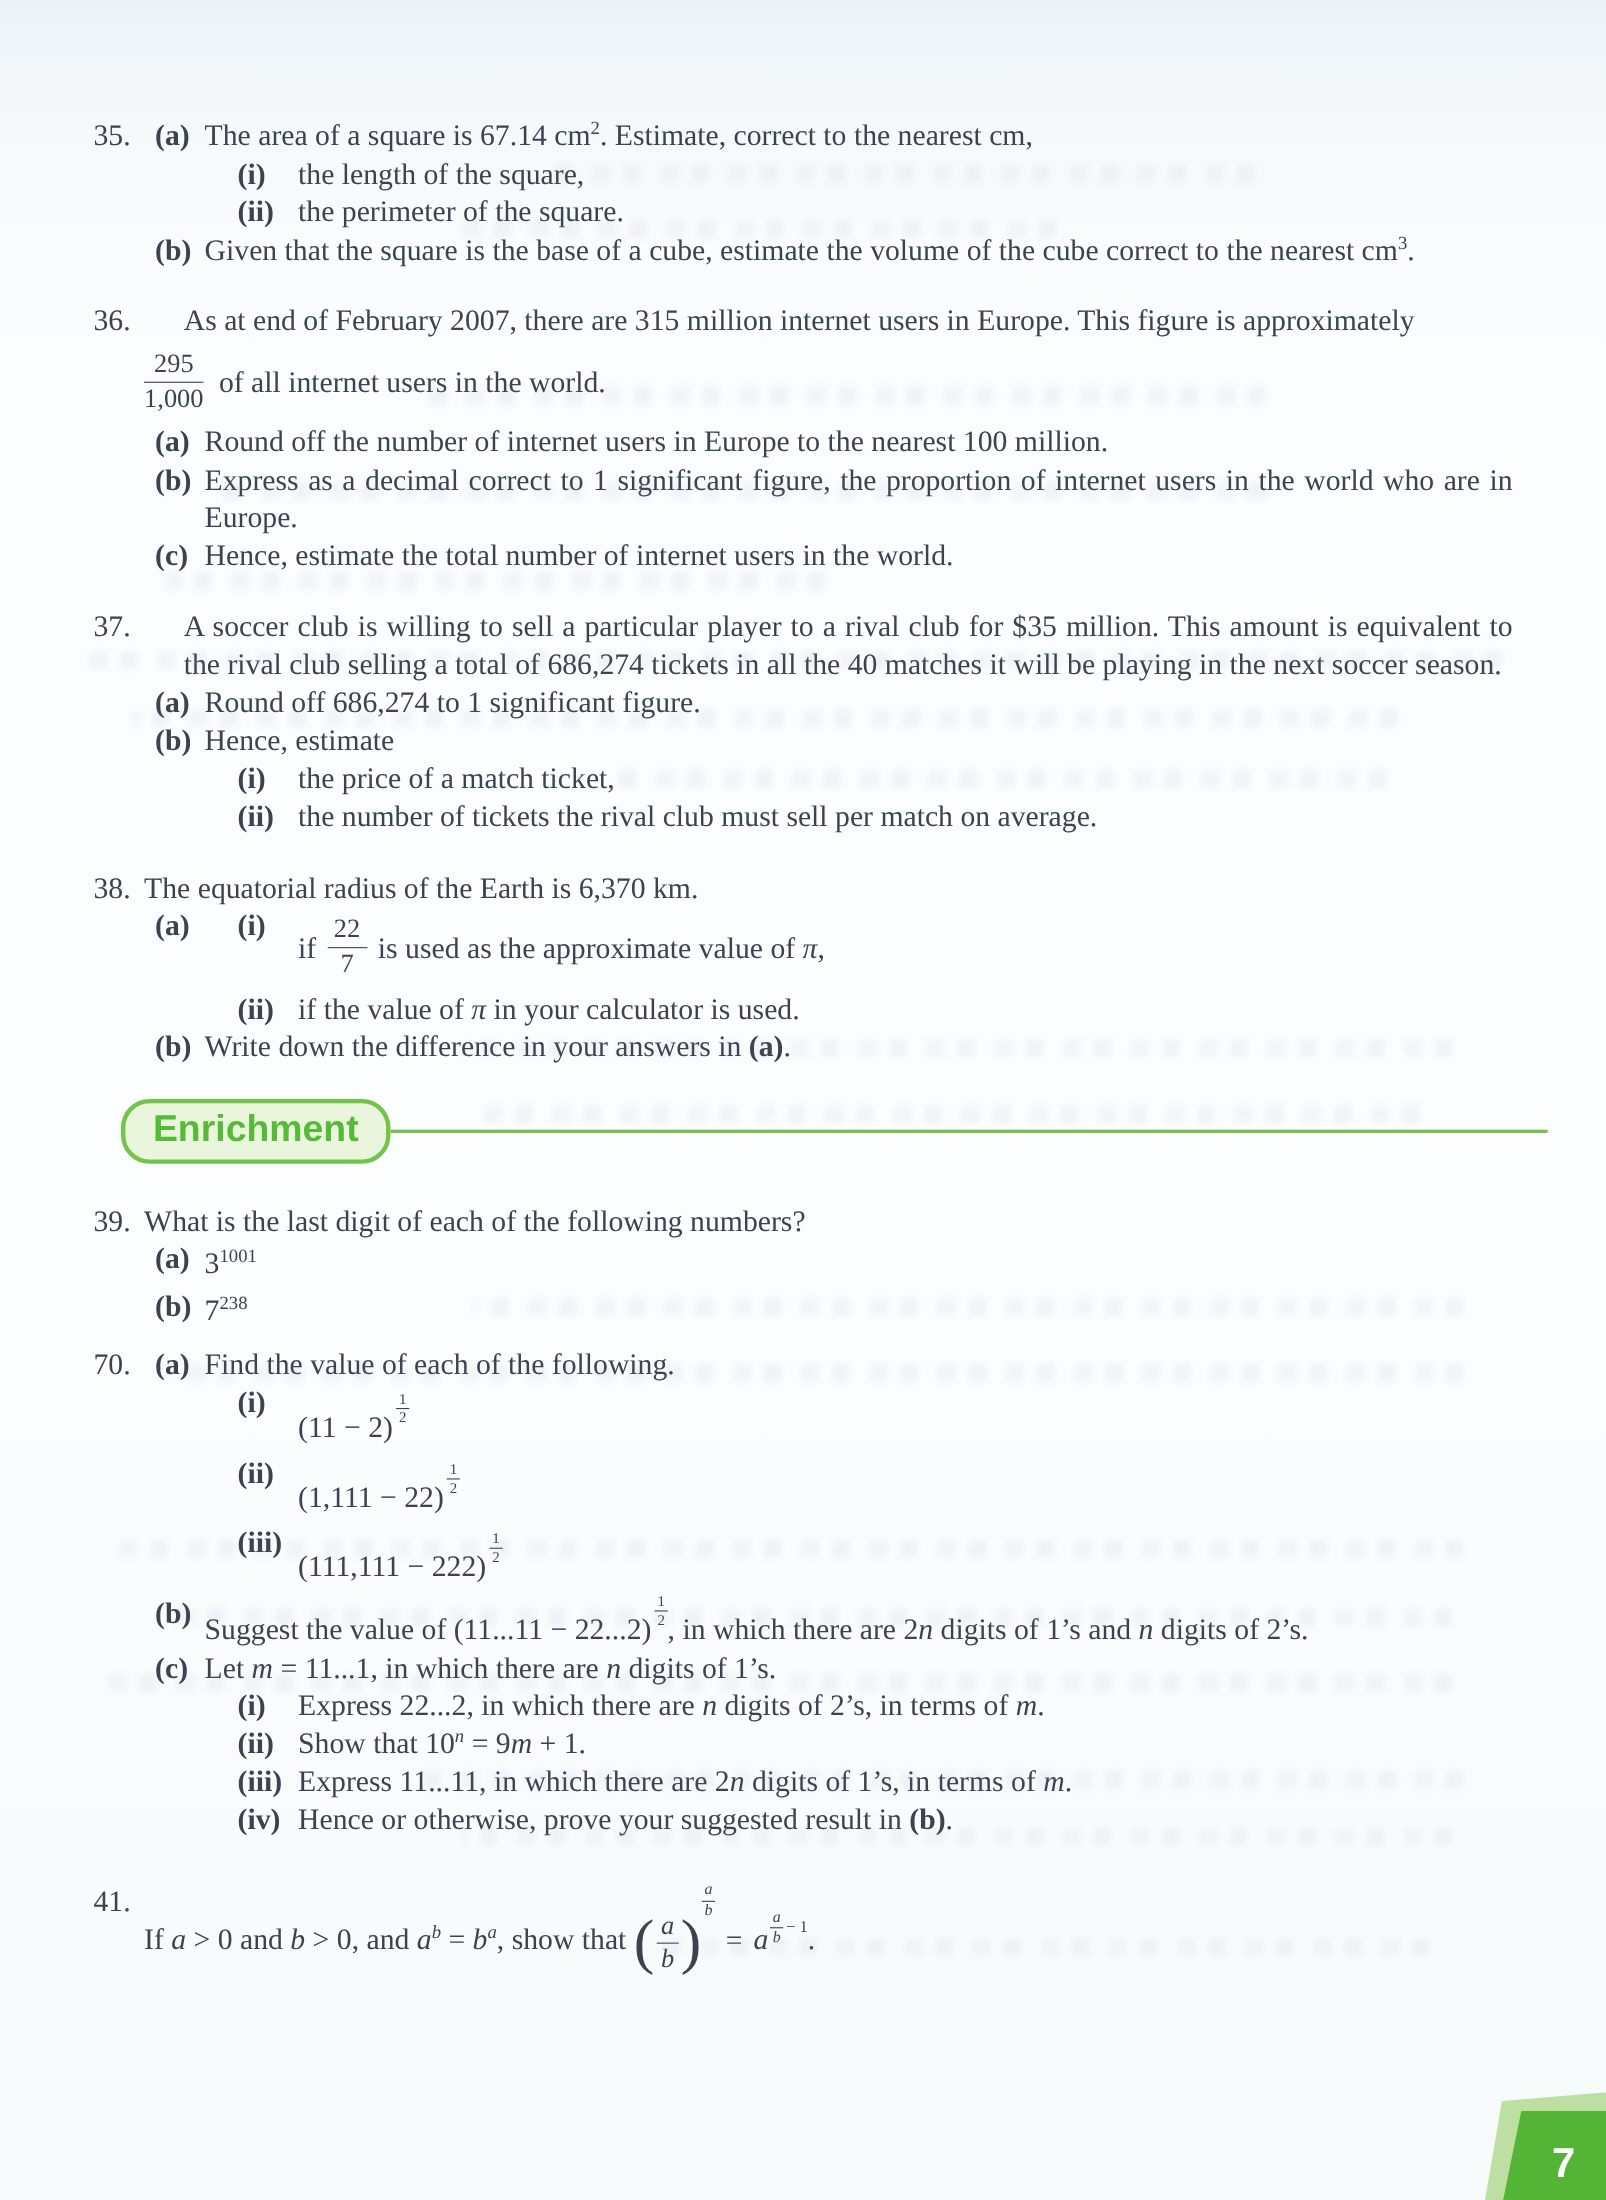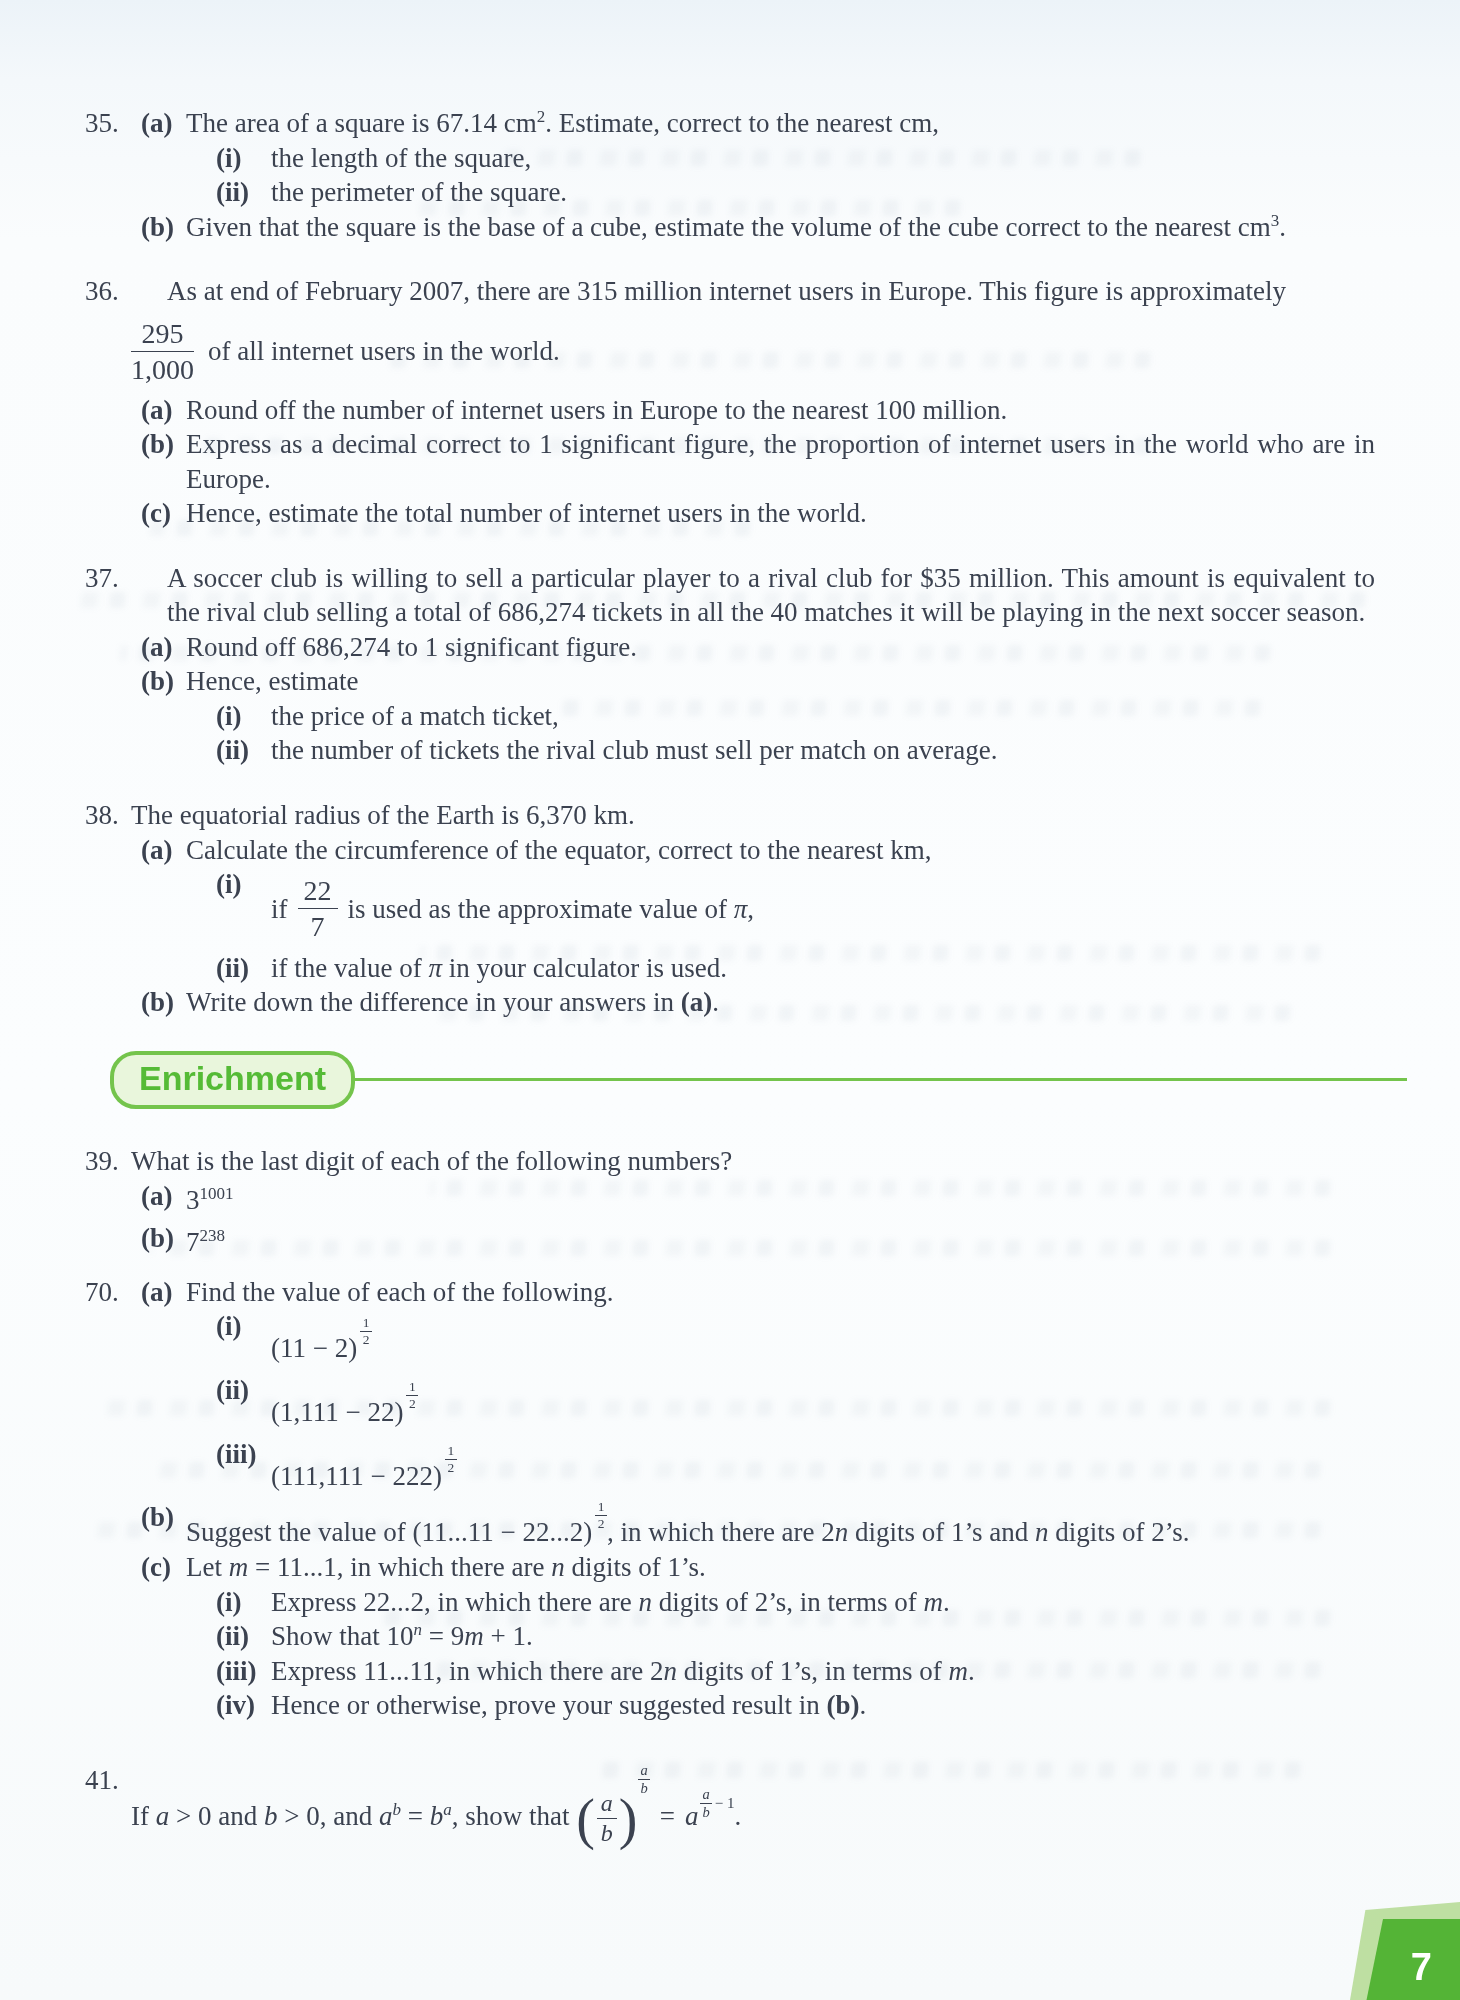--- a/index.html
+++ b/index.html
@@ -17,21 +17,21 @@
   .part{display:flex;margin-left:10px;}
   .plabel{width:45px;flex:none;font-weight:bold;}
   .pbody{flex:1;min-width:0;text-align:justify;}
   .sub{display:flex;margin-left:30px;}
   .slabel{width:55px;flex:none;font-weight:bold;}
   .sbody{flex:1;min-width:0;}
   .it{font-style:italic;}
   .b{font-weight:bold;}
   sup.e{font-size:17px;vertical-align:10px;line-height:0;}
   
-  .bigfrac{display:inline-block;text-align:center;line-height:1.05;font-size:28px;}
+  .bigfrac{display:inline-block;text-align:center;line-height:1.05;font-size:24px;}
   .bigfrac .fn{display:block;border-bottom:1.8px solid currentColor;padding:0 6px 3px;}
   .bigfrac .fd{display:block;padding-top:3px;}
   .fracline{display:flex;align-items:center;gap:14px;margin:10px 0 8px;}
   .inline-math{display:flex;align-items:center;gap:10px;margin:9px 0;}
   
   .halfexp{display:inline-block;text-align:center;font-size:13.5px;line-height:1.05;vertical-align:13px;margin-left:3px;}
   .halfexp .hn{display:block;border-bottom:1.2px solid currentColor;padding:0 2.5px 1px;}
   .halfexp .hd{display:block;padding-top:1px;}
   .math-row .sbody{padding:7px 0;}
   .q39row .pbody{padding:4px 0;}
@@ -141,21 +141,20 @@
     </div>
   </div>
 
   <div class="q">
     <div class="qnum">38.</div>
     <div class="qbody">
       <div>The equatorial radius of the Earth is 6,370 km.</div>
       <div class="part">
         <div class="plabel">(a)</div>
         <div class="pbody">
-          <div>Calculate the circumference of the equator, correct to the nearest km,</div>
           <div class="sub">
             <div class="slabel">(i)</div>
             <div class="sbody inline-math">
               <span>if</span>
               <span class="bigfrac">
                 <span class="fn">22</span>
                 <span class="fd">7</span>
               </span>
               <span><span>is used as the approximate value of</span> <span class="it">π</span><span>,</span></span>
             </div>

